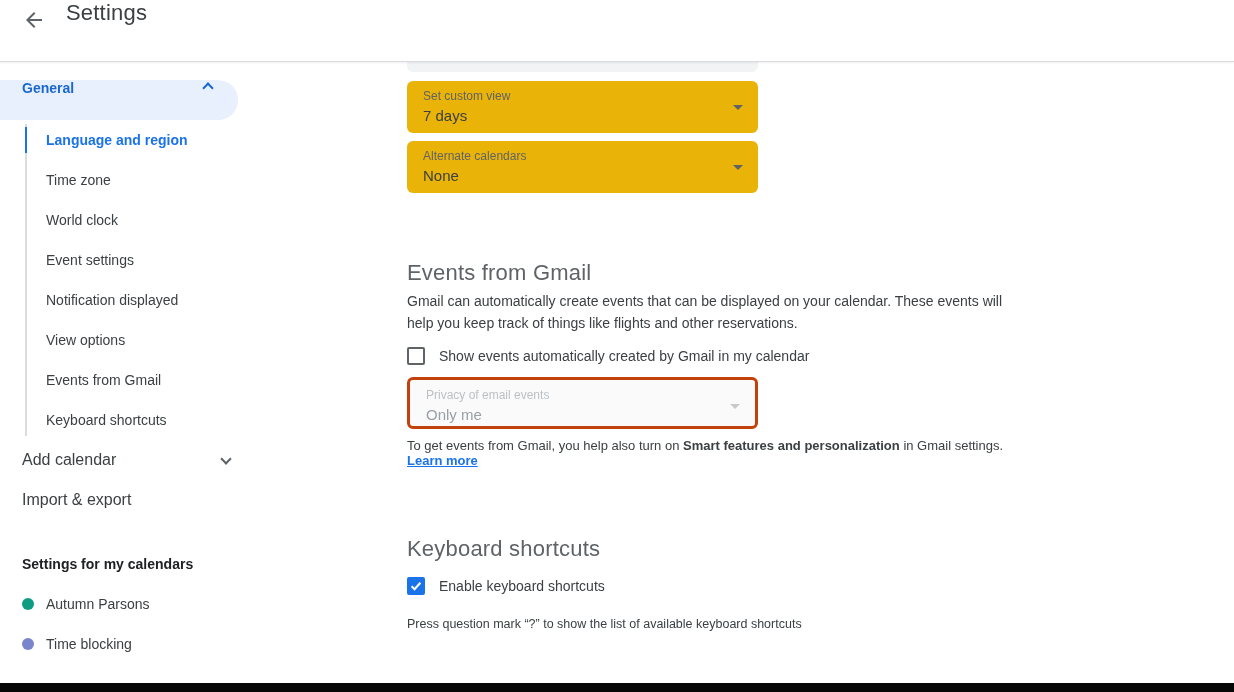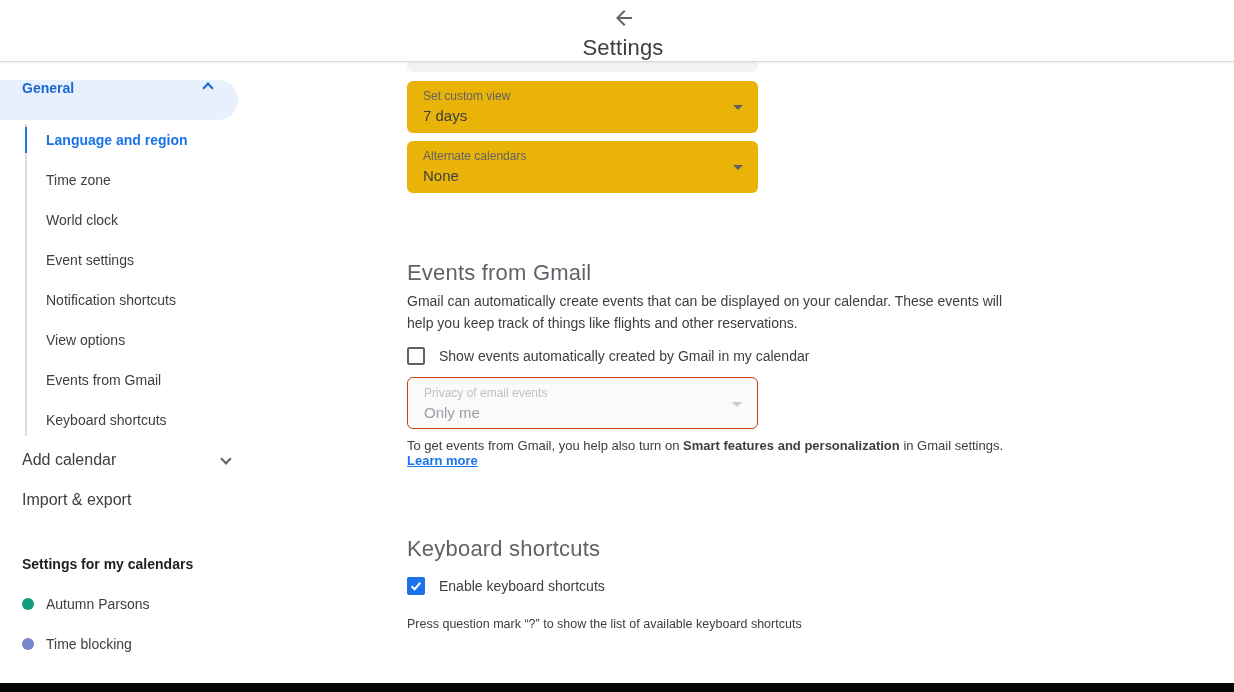--- a/index.html
+++ b/index.html
@@ -2,22 +2,22 @@
 <html><head>
 <meta charset="utf-8">
 <style>
   * { margin:0; padding:0; box-sizing:border-box; }
   html,body { width:1234px; height:692px; background:#fff; overflow:hidden;
     font-family:"Liberation Sans","DejaVu Sans",sans-serif; }
   .stage { position:relative; width:1234px; height:692px; background:#fff; }
 
   
   .header { position:absolute; top:0; left:0; width:1234px; height:62px;
-    background:#fff; z-index:20; display:flex; align-items:center;
-    border-bottom:1px solid #d8dadd; box-shadow:0 1px 2px rgba(60,64,67,.08);flex-direction:column; }
+    background:#fff; z-index:20; display:flex; align-items:flex-start;
+    border-bottom:1px solid #d8dadd; box-shadow:0 1px 2px rgba(60,64,67,.08); }
   .back-btn { width:40px; height:40px; margin-left:14px; border:none; background:transparent;
     border-radius:50%; display:flex; align-items:center; justify-content:center; cursor:pointer; }
   .back-btn svg { fill:#5f6368; }
   .header-title { margin-left:12px; font-size:22px; color:#3c4043; letter-spacing:.2px; }
 
   
   .sidebar { position:absolute; top:62px; left:0; width:256px; z-index:5; }
   .side-general { margin-top:18px; width:238px; height:40px; background:#e8f0fe;
     border-radius:0 20px 20px 0; display:flex; cursor:pointer; }
   .side-general .lbl { margin-left:22px; font-size:14px; font-weight:bold; color:#1967d2; flex:1; }
@@ -45,21 +45,21 @@
 
   
   .main { position:absolute; top:0; left:407px; width:620px; height:692px; z-index:1; }
   .select-box { position:absolute; left:0; width:351px; height:52px; background:#eab308;
     border-radius:6px; padding:8px 16px; cursor:pointer; }
   .select-box .sel-label { font-size:12px; color:#5f6368; display:block; }
   .select-box .sel-value { font-size:15px; color:#3c4043; display:block; margin-top:4px; }
   .sel-arrow { position:absolute; right:15px; top:24px; width:0; height:0;
     border-left:5px solid transparent; border-right:5px solid transparent;
     border-top:5px solid #5f6368; }
-  .select-box.disabled { background:#fafafa; border:1px solid #c2410c; cursor:default; }
+  .select-box.disabled { background:#fafafa; border:3px solid #c2410c; cursor:default; }
   .select-box.disabled .sel-label { color:#bdc1c6; }
   .select-box.disabled .sel-value { color:#9aa0a6; }
   .select-box.disabled .sel-arrow { border-top-color:#c7cacd; }
 
   .clipped-box { position:absolute; top:30px; left:0; width:351px; height:42px;
     background:#f1f3f4; border-radius:6px; }
   .box-custom-view { top:81px; }
   .box-alt-cal { top:141px; }
   .box-privacy { top:377px; }
 
@@ -110,21 +110,21 @@
     <div class="side-general">
       <span class="lbl">General</span>
       <span class="chev up"></span>
     </div>
 
     <div class="sub-list">
       <div class="sub-item active">Language and region</div>
       <div class="sub-item">Time zone</div>
       <div class="sub-item">World clock</div>
       <div class="sub-item">Event settings</div>
-      <div class="sub-item">Notification shortcuts</div>
+      <div class="sub-item">Notification displayed</div>
       <div class="sub-item">View options</div>
       <div class="sub-item">Events from Gmail</div>
       <div class="sub-item">Keyboard shortcuts</div>
     </div>
 
     <div class="side-row">
       <span class="lbl">Add calendar</span>
       <span class="chev down"></span>
     </div>
     <div class="side-row">

